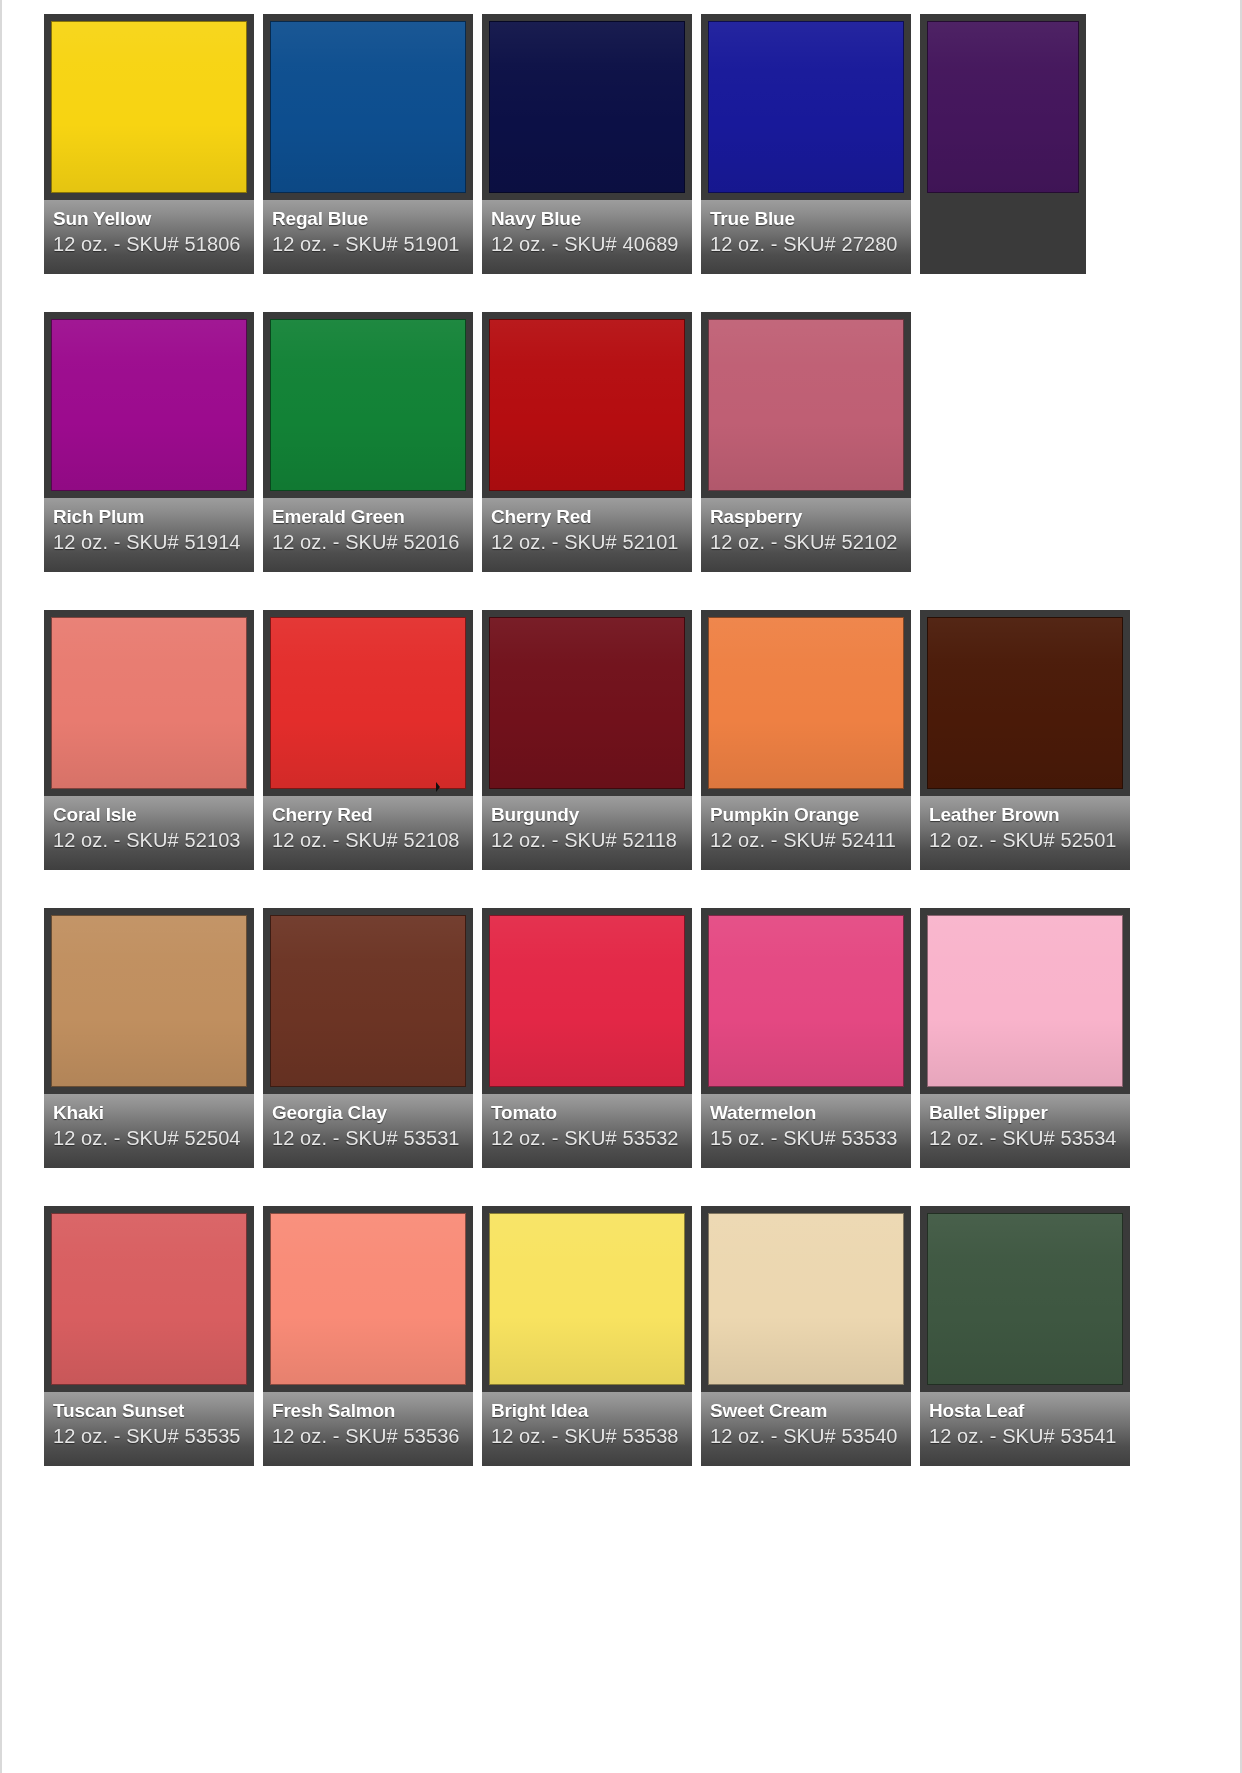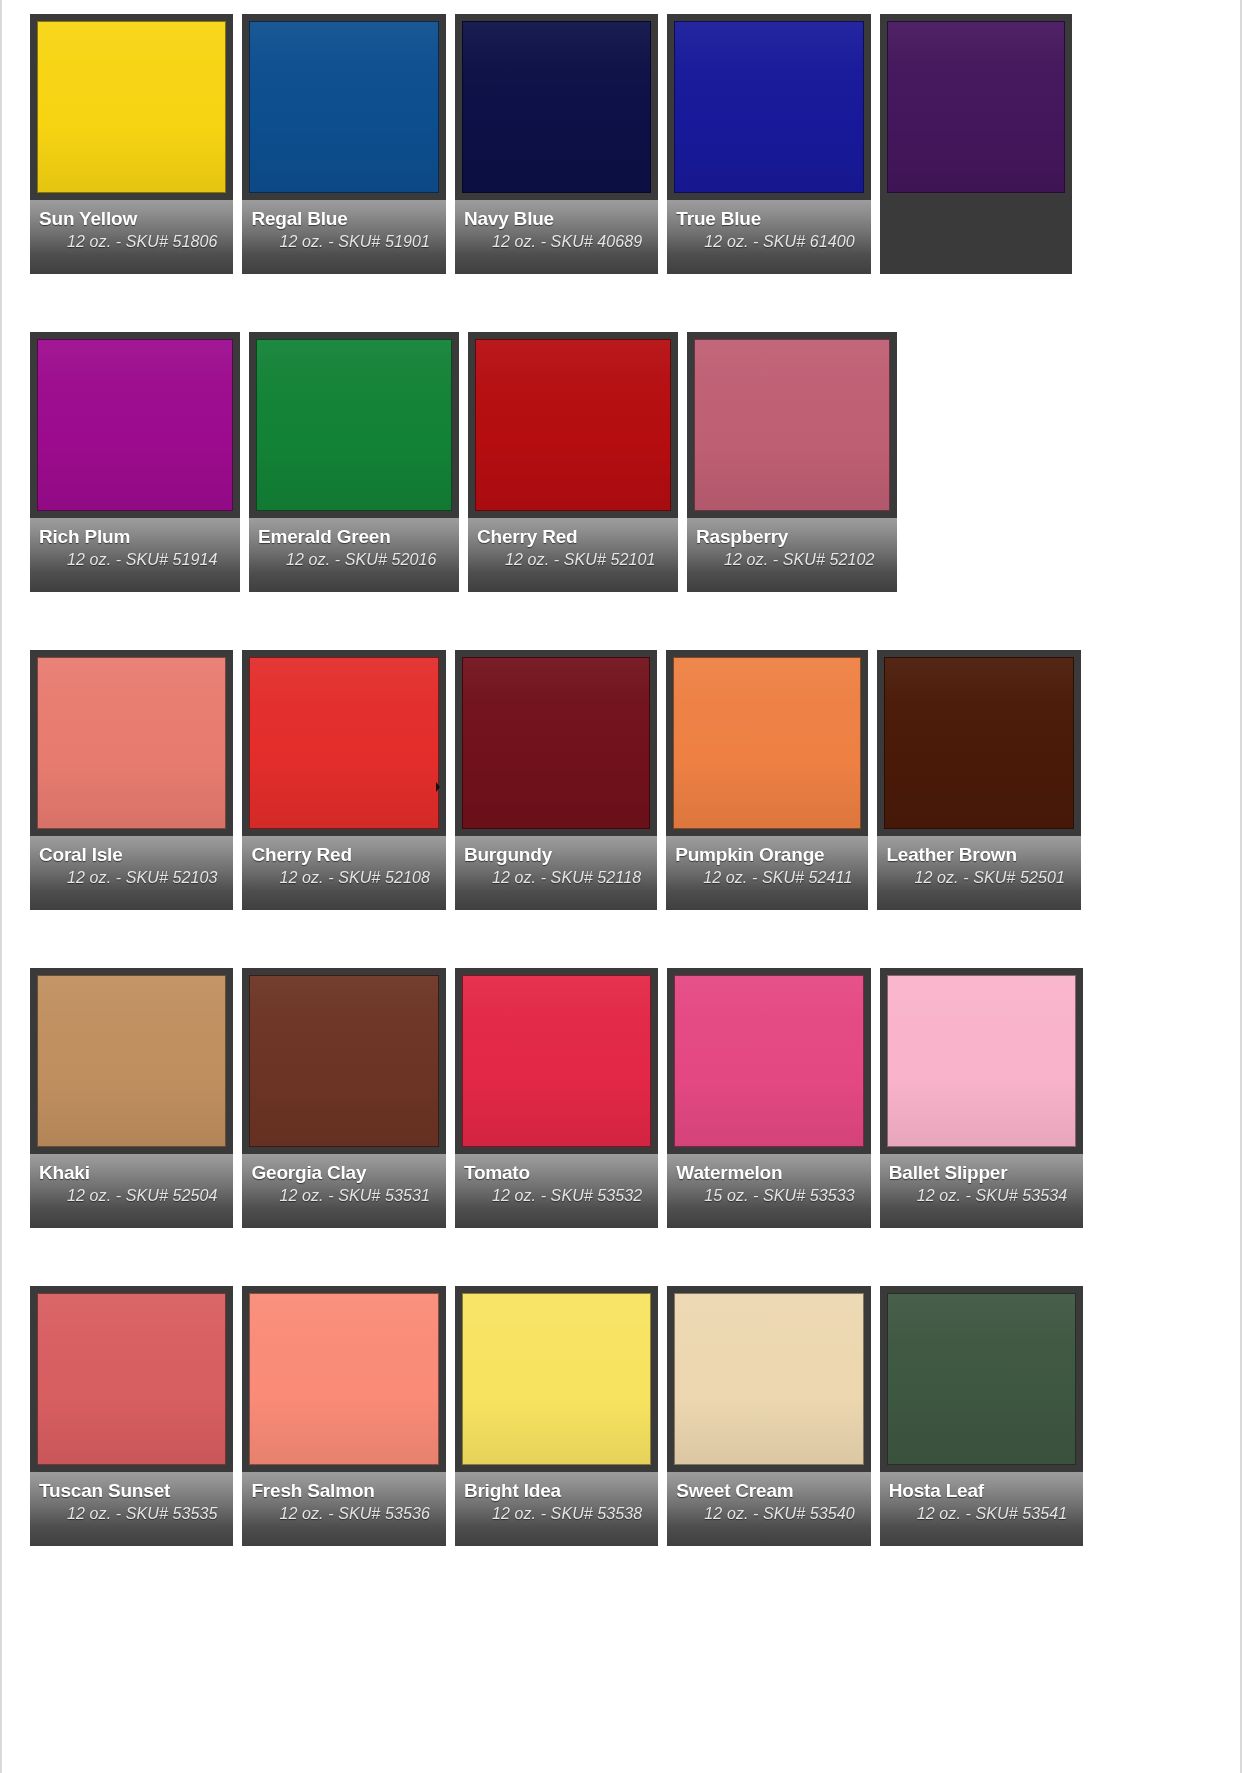--- a/index.html
+++ b/index.html
@@ -19,26 +19,26 @@
     width: 1242px;
     height: 1773px;
     background: #ffffff;
     box-sizing: border-box;
     border-left: 2px solid #d9d9d9;
     border-right: 2px solid #d9d9d9;
   }
 
   .swatch-grid {
     position: absolute;
-    left: 28px;
+    left: 42px;
     top: 14px;
     width: 1042px;
     display: flex;
     flex-direction: column;
-    gap: 58px;
+    gap: 38px;
   }
 
   .swatch-row {
     display: flex;
     gap: 9px;
   }
 
   .swatch-card {
     position: relative;
     width: 196px;
@@ -93,28 +93,26 @@
     font-weight: bold;
     color: #ffffff;
     line-height: 1.05;
     letter-spacing: -0.2px;
     text-shadow: 0 1px 1px rgba(0,0,0,0.55);
     white-space: nowrap;
   }
 
   .swatch-sku {
     margin-top: 5px;
-    font-size: 16px;
-    font-style: italic;
+    font-size: 20px;
     color: #e6e6e6;
     line-height: 1.05;
     letter-spacing: 0.1px;
     text-shadow: 0 1px 1px rgba(0,0,0,0.5);
     white-space: nowrap;
-    margin-left: 28px;
   }
 
   .cursor-arrow {
     position: absolute;
     left: 434px;
     top: 782px;
     width: 0;
     height: 0;
     pointer-events: none;
   }
@@ -152,21 +150,21 @@
           <div class="swatch-color" style="background-color: rgb(12, 16, 70);"></div>
           <div class="swatch-label">
             <div class="swatch-name">Navy Blue</div>
             <div class="swatch-sku">12 oz. - SKU# 40689</div>
           </div>
         </div>
         <div class="swatch-card">
           <div class="swatch-color" style="background-color: rgb(24, 25, 154);"></div>
           <div class="swatch-label">
             <div class="swatch-name">True Blue</div>
-            <div class="swatch-sku">12 oz. - SKU# 61400</div>
+            <div class="swatch-sku">12 oz. - SKU# 27280</div>
           </div>
         </div>
         <div class="swatch-card">
           <div class="swatch-color" style="background-color: rgb(68, 22, 92);"></div>
         </div>
       </div>
       <div class="swatch-row">
         <div class="swatch-card">
           <div class="swatch-color" style="background-color: rgb(156, 11, 142);"></div>
           <div class="swatch-label">

